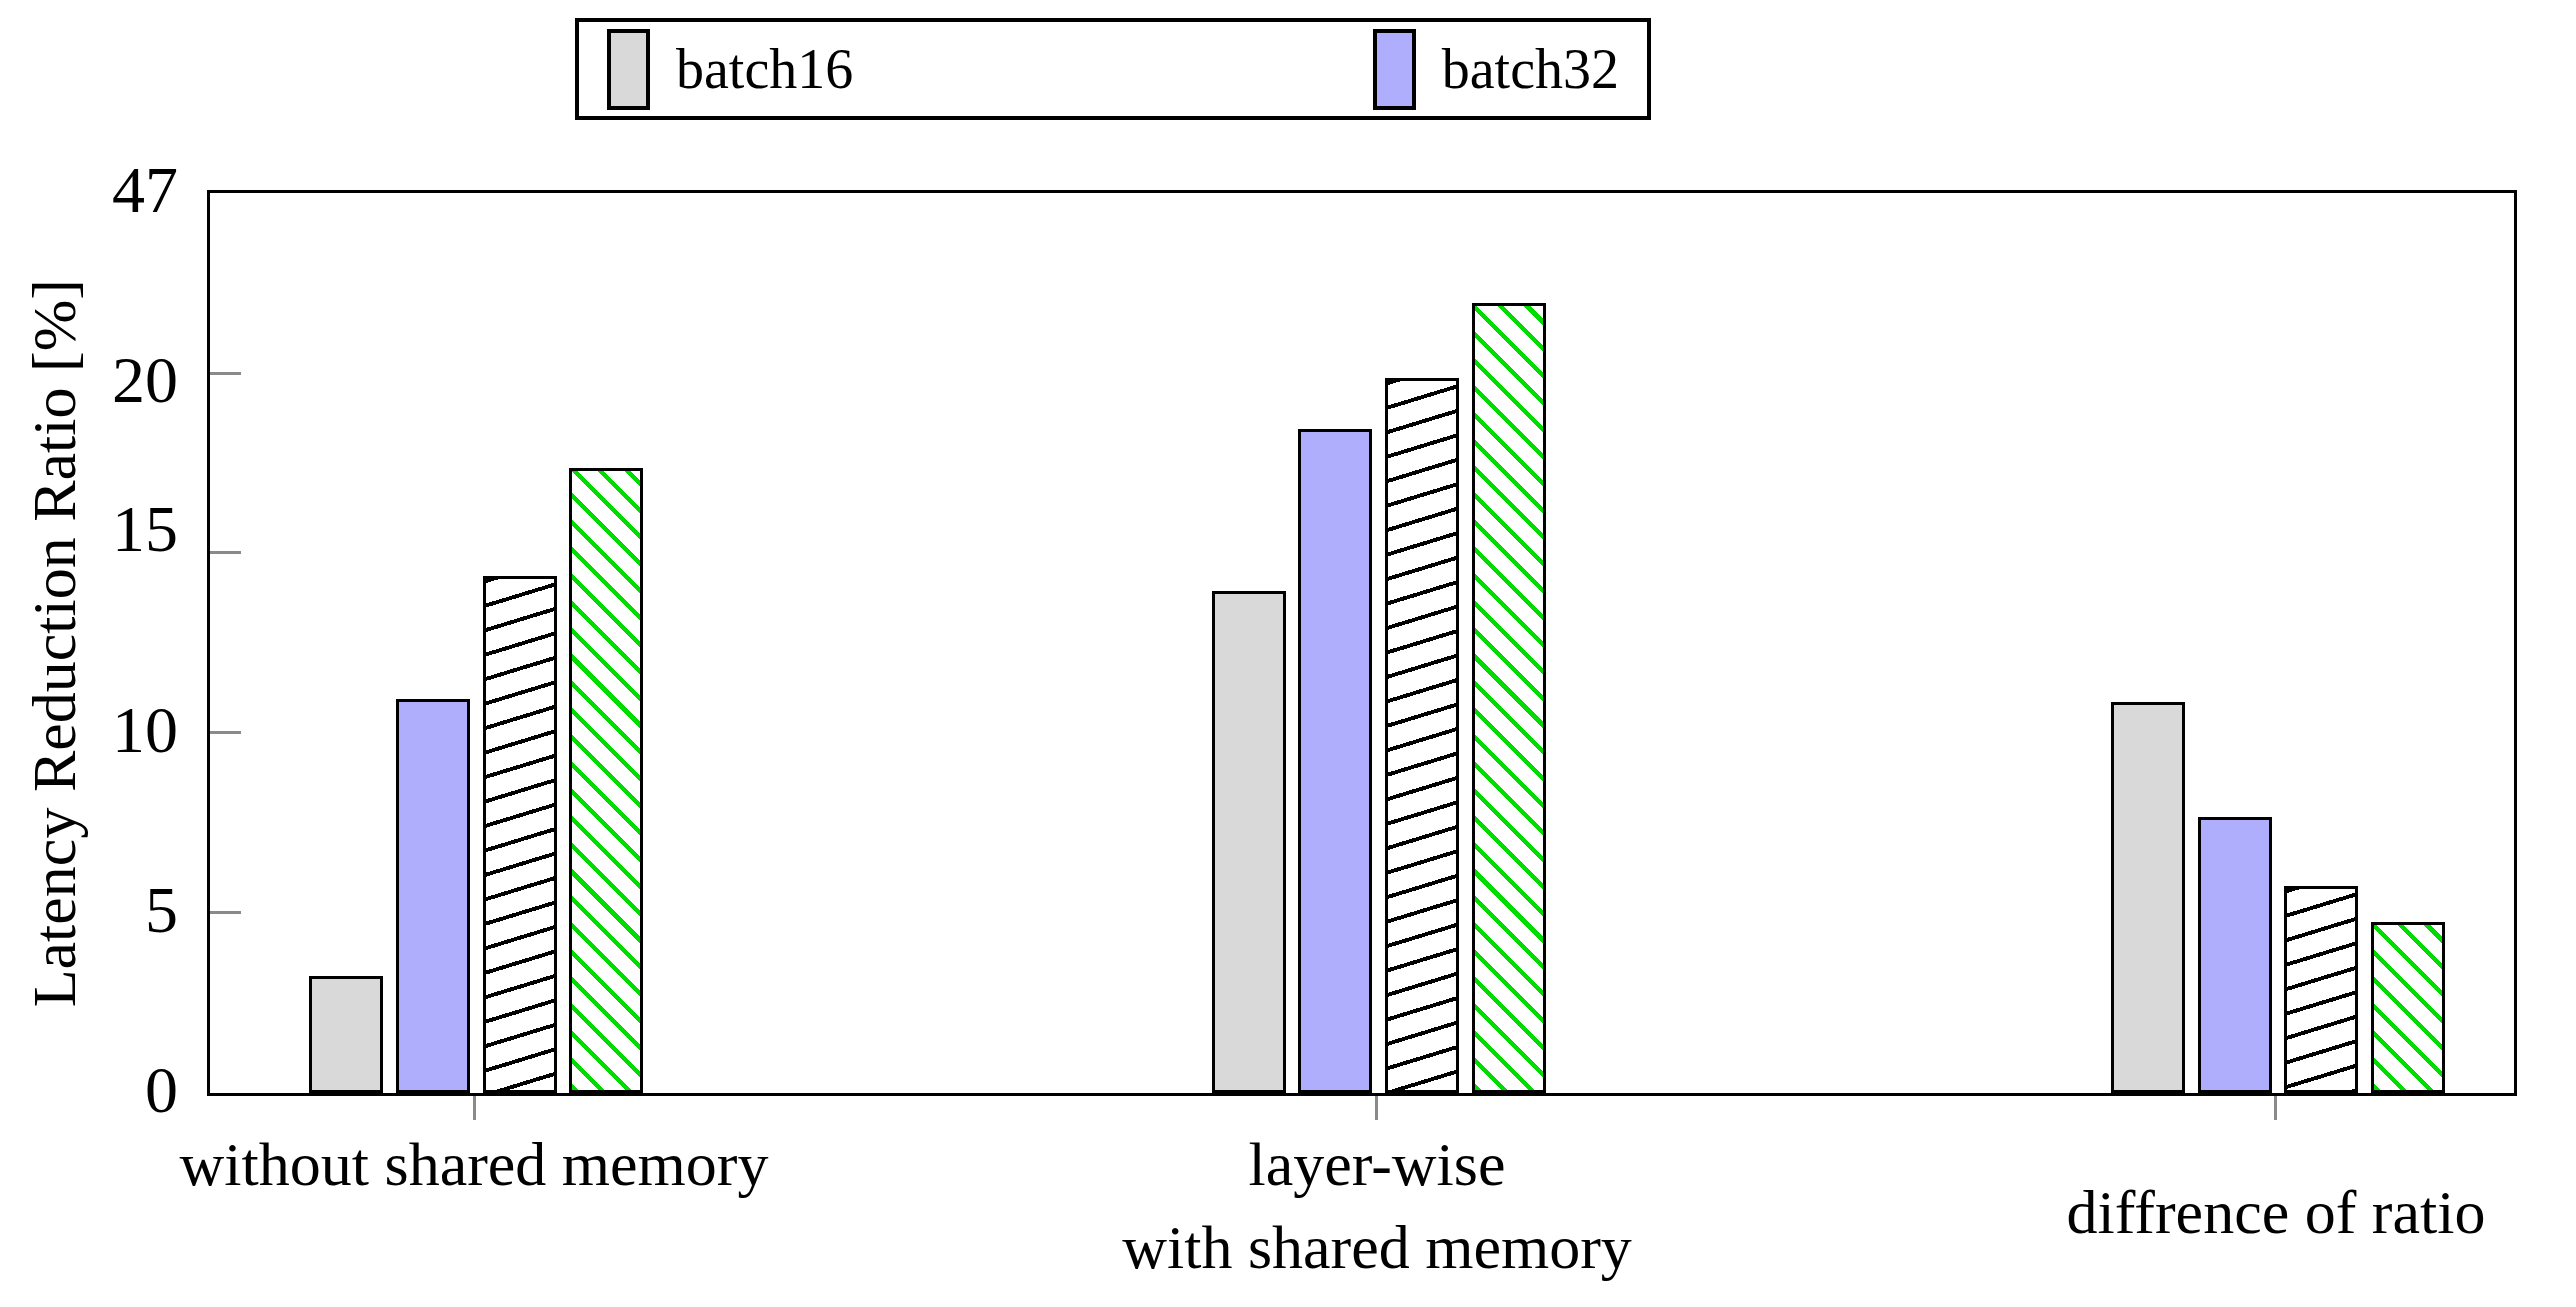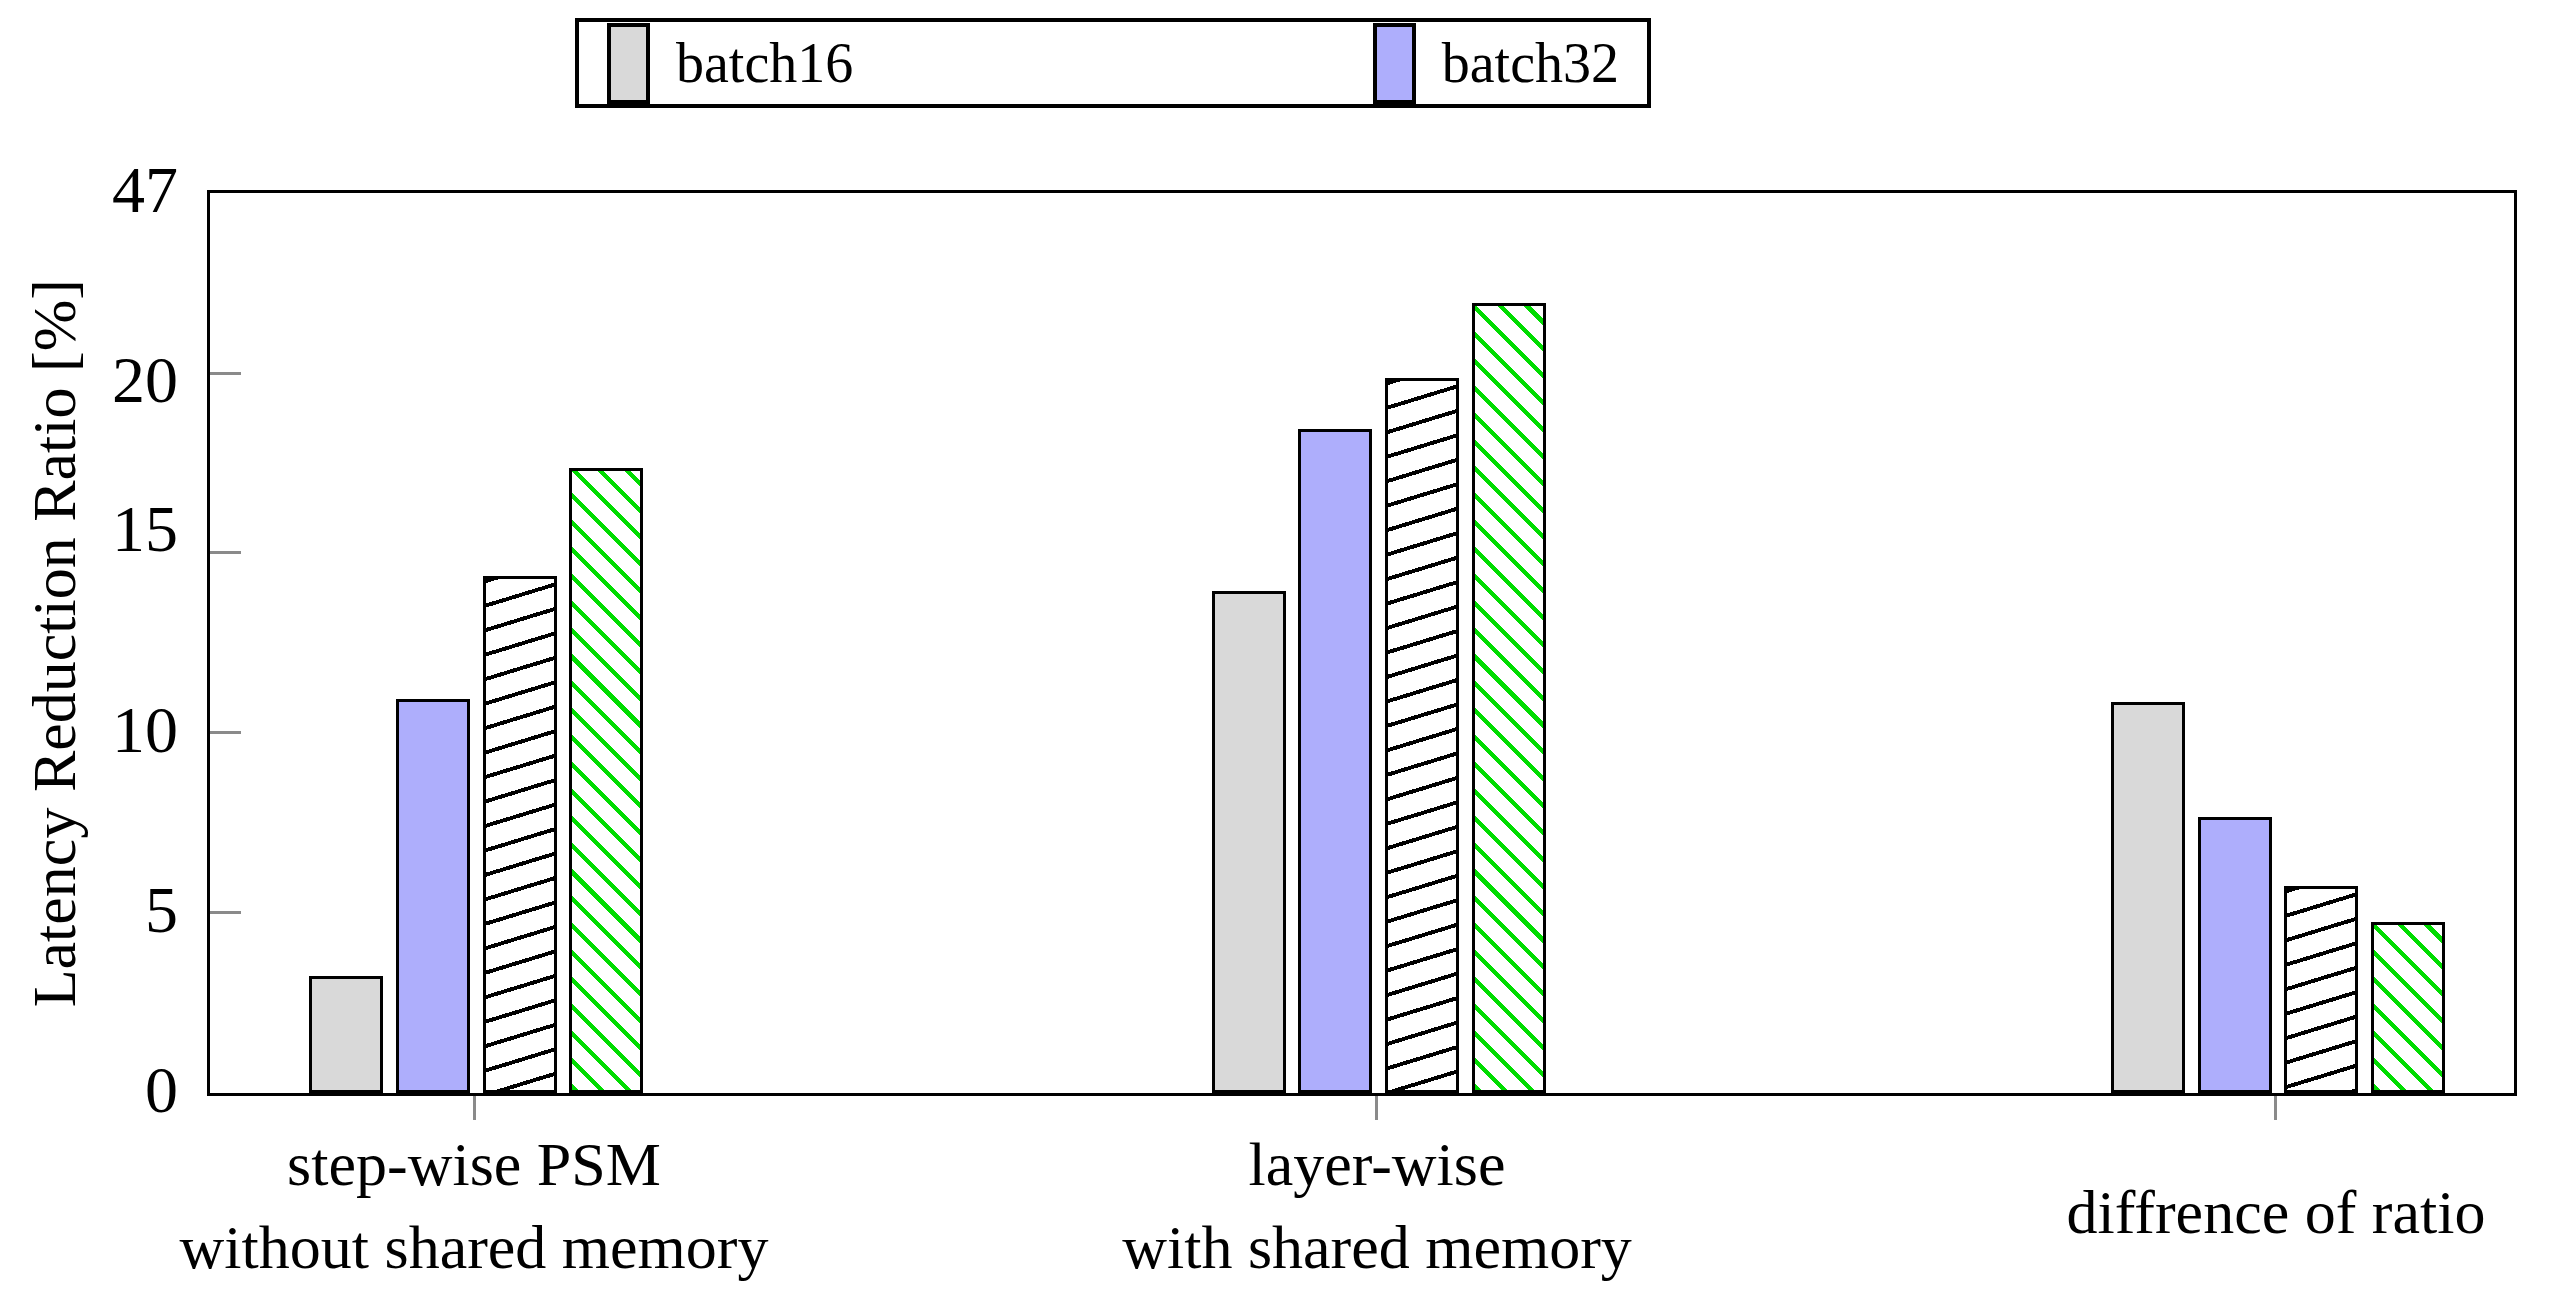--- a/index.html
+++ b/index.html
@@ -28,21 +28,21 @@
   .yaxis-title{
     position:absolute; left:7px; top:190px; height:906px; width:95px;
     display:flex; align-items:center; justify-content:center;
   }
   .yaxis-title span{
     writing-mode:vertical-rl; transform:rotate(180deg);
     font-size:62px; white-space:nowrap;
   }
   
   .legend{
-    position:absolute; left:575px; top:18px; width:1076px; height:90px;
+    position:absolute; left:575px; top:18px; width:1076px; height:102px;
     border:4.3px solid #000; box-sizing:border-box; background:#fff;
     display:flex; align-items:center; justify-content:space-between; padding:0 28px;
   }
   .legend-item{display:flex; align-items:center;}
   .swatch{width:35px; height:73px; border:4.3px solid #000;}
   .legend-label{margin-left:26px; font-size:56px; white-space:nowrap;}
 </style>
 </head>
 <body>
 
@@ -89,21 +89,20 @@
         <div class="bar" title="batch64: 5.6" style="left: 2074px; height: 201px; background: repeating-linear-gradient(163deg, rgb(0, 0, 0) 0px, rgb(0, 0, 0) 3.9px, rgb(255, 255, 255) 3.9px, rgb(255, 255, 255) 23.4px);"></div>
         <div class="bar" title="batch128: 17.2" style="left: 359px; height: 619px; background: repeating-linear-gradient(45deg, rgb(0, 220, 0) 0px, rgb(0, 220, 0) 4.3px, rgb(255, 255, 255) 4.3px, rgb(255, 255, 255) 19px);"></div>
         <div class="bar" title="batch128: 21.8" style="left: 1262px; height: 784px; background: repeating-linear-gradient(45deg, rgb(0, 220, 0) 0px, rgb(0, 220, 0) 4.3px, rgb(255, 255, 255) 4.3px, rgb(255, 255, 255) 19px);"></div>
         <div class="bar" title="batch128: 4.6" style="left: 2161px; height: 165px; background: repeating-linear-gradient(45deg, rgb(0, 220, 0) 0px, rgb(0, 220, 0) 4.3px, rgb(255, 255, 255) 4.3px, rgb(255, 255, 255) 19px);"></div>
       </div>
   </div>
 
   <div id="xlabels">
       <div class="xtick" style="left: 473px;"></div>
       <div class="xlab" style="left: 474px; top: 1123px;">
-        <div>step-wise PSM</div>
         <div>without shared memory</div>
       </div>
       <div class="xtick" style="left: 1375px;"></div>
       <div class="xlab" style="left: 1377px; top: 1123px;">
         <div>layer-wise</div>
         <div>with shared memory</div>
       </div>
       <div class="xtick" style="left: 2274px;"></div>
       <div class="xlab" style="left: 2276px; top: 1123px; margin-top: 48px;">
         <div>diffrence of ratio</div>

